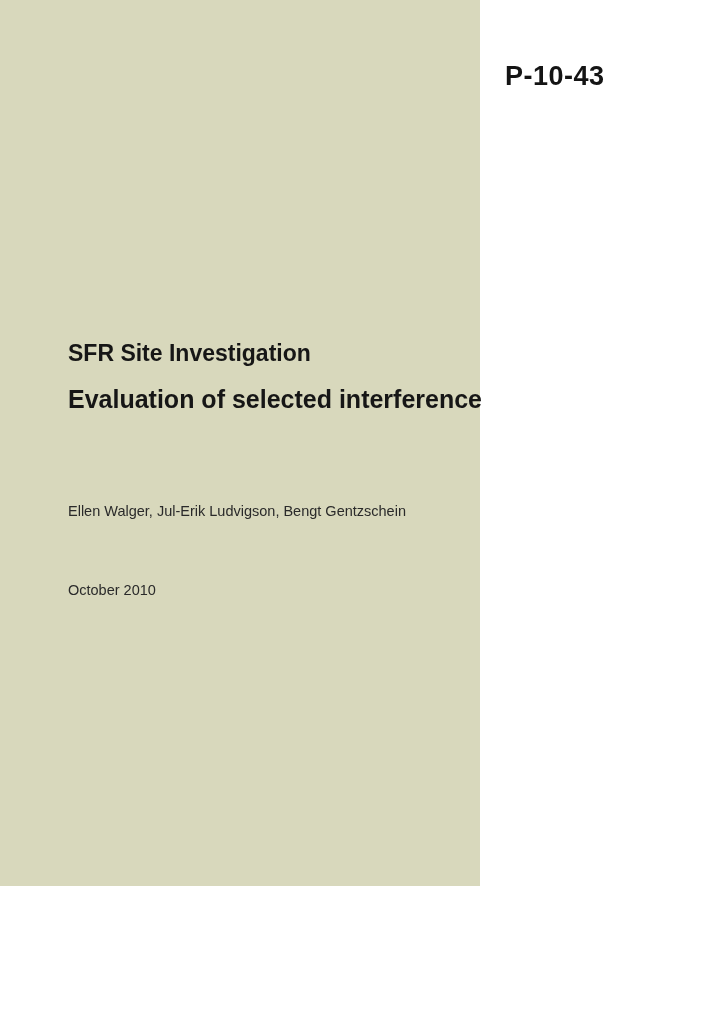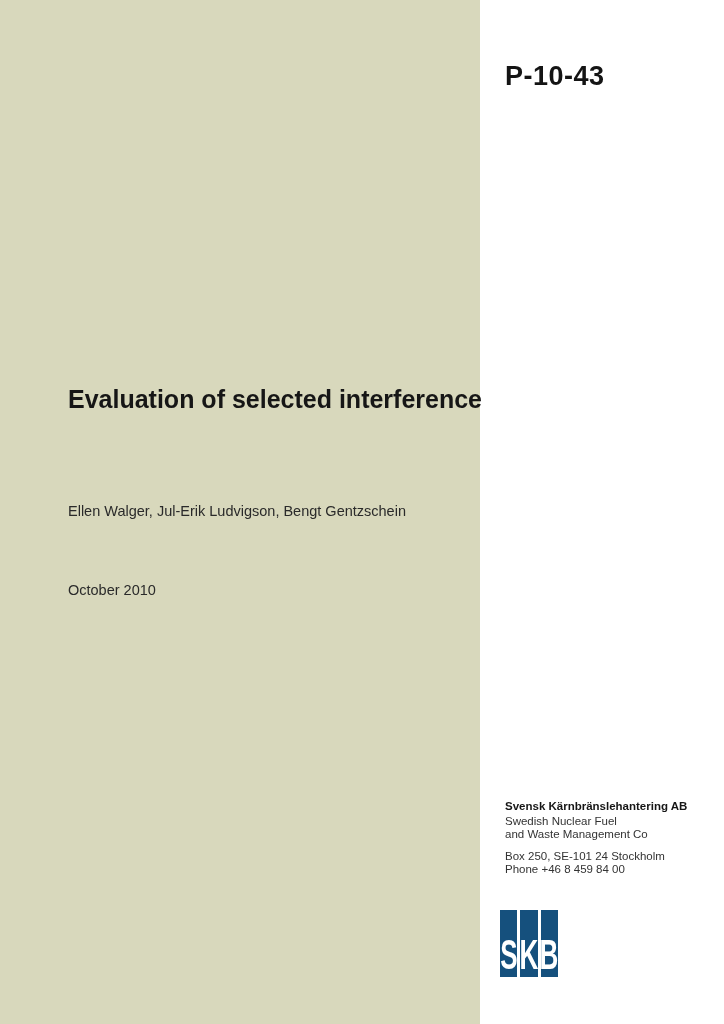--- a/index.html
+++ b/index.html
@@ -4,21 +4,21 @@
 <style>
   * { margin: 0; padding: 0; box-sizing: border-box; }
   html, body { background: #ffffff; }
   body {
     font-family: "Liberation Sans", sans-serif;
     color: #1b1b1b;
   }
   .page {
     position: relative;
     width: 724px;
-    height: 1024px;
+    height: 886px;
     background: #ffffff;
     overflow: hidden;
   }
   .cover-panel {
     position: absolute;
     left: 0; top: 0;
     width: 480px;
     height: 1024px;
     background: #d8d8bc;
   }
@@ -114,40 +114,32 @@
 </style>
 </head>
 <body>
 
 <div class="page">
 
   <div class="cover-panel"></div>
 
   <div class="report-number">P-10-43</div>
 
+  <div class="series-title">SFR Site Investigation</div>
 
   <div class="report-title">
     <div>Evaluation of selected interference</div>
   </div>
 
   <div class="authors-block">
     <div>Ellen Walger, Jul-Erik Ludvigson, Bengt Gentzschein</div>
   </div>
 
   <div class="publication-date">October 2010</div>
 
-  <div class="publisher-block">
-    <div class="publisher-name">Svensk Kärnbränslehantering AB</div>
-    <div>Swedish Nuclear Fuel</div>
-    <div>and Waste Management Co</div>
-    <div class="publisher-address">
-      <div>Box 250, SE-101 24 Stockholm</div>
-      <div>Phone +46 8 459 84 00</div>
-    </div>
-  </div>
 
   <div class="skb-logo">
     <div class="bar">
       <span>S</span>
     </div>
     <div class="bar">
       <span>K</span>
     </div>
     <div class="bar">
       <span>B</span>

